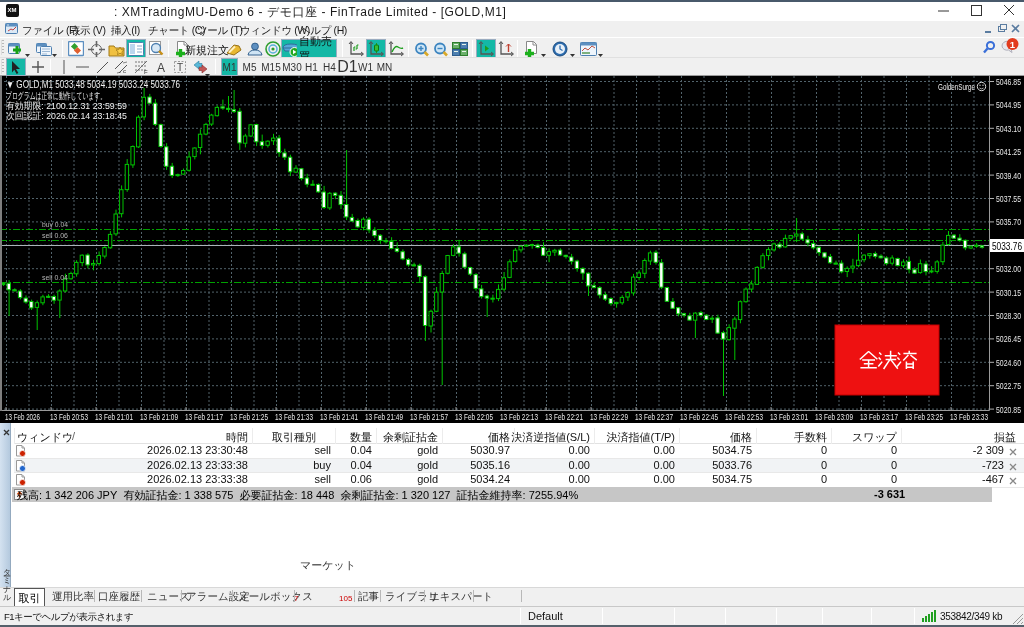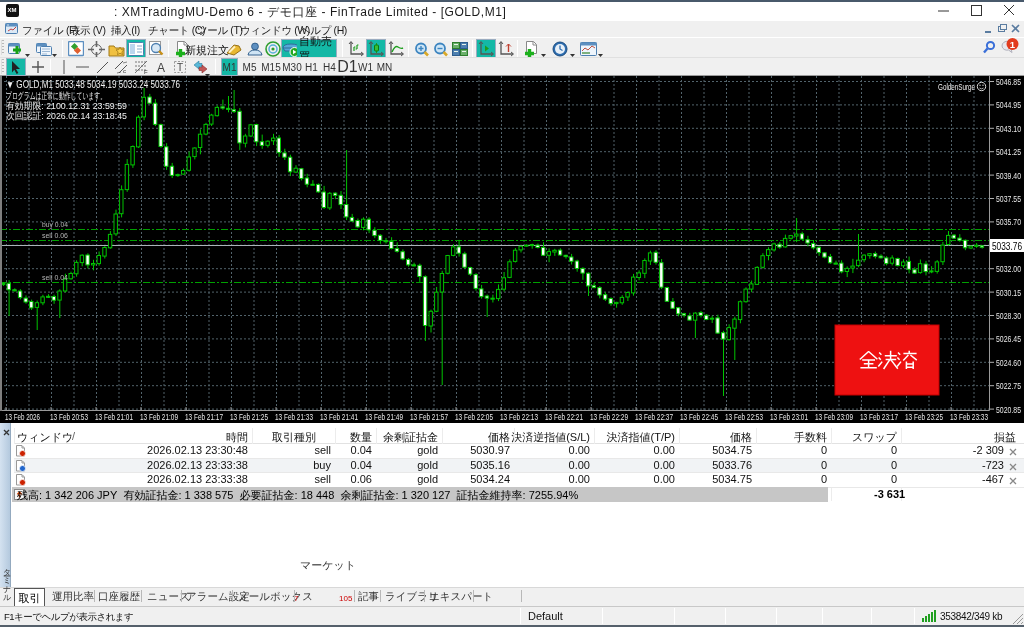--- a/index.html
+++ b/index.html
@@ -922,21 +922,21 @@
     <span class="abs" style="left:460px;width:130px;text-align:right">0.00</span>
     <span class="abs" style="left:545px;width:130px;text-align:right">0.00</span>
     <span class="abs" style="left:622px;width:130px;text-align:right">5034.75</span>
     <span class="abs" style="left:697px;width:130px;text-align:right">0</span>
     <span class="abs" style="left:767px;width:130px;text-align:right">0</span>
     <span class="abs" style="left:874px;width:130px;text-align:right">-467</span>
     <svg class="abs" style="left:1009px;top:4px" width="8" height="8">
       <path d="M1 1 l6 6 M7 1 l-6 6" stroke="#888" stroke-width="1.3"></path>
     </svg>
   </div>
-<div class="abs" style="left:12px;top:487px;width:816px;height:14.5px;background:#c6c6c6;font-size:11px;color:#000">
+<div class="abs" style="left:12px;top:487px;width:980px;height:14.5px;background:#c6c6c6;font-size:11px;color:#000">
     <svg class="abs" style="left:2px;top:2px" width="11" height="11">
       <rect x="0.5" y="0.5" width="10" height="10" fill="#f8f8f8" stroke="#888"></rect>
       <path d="M5.5 8.5 v-5 M5.5 3 l-2.2 2.4 M5.5 3 l2.2 2.4" stroke="#d04000" stroke-width="1.3" fill="none"></path>
     </svg>
     <span class="abs" style="left:5px;top:1px">残高: 1 342 206 JPY&nbsp;&nbsp;有効証拈金: 1 338 575&nbsp;&nbsp;必要証拈金: 18 448&nbsp;&nbsp;余剩証拈金: 1 320 127&nbsp;&nbsp;証拈金維持率: 7255.94%</span>
     <span class="abs" style="left:862px;top:1px;width:130px;text-align:left;font-weight:bold">-3 631</span>
   </div>
 <div class="abs" style="left:0;top:587px;width:1024px;height:19px;background:#f0f0f0;border-top:1px solid #d8d8d8"></div>
 <div class="abs" style="left:1px;top:563px;width:10px;height:44px;font-size:8px;color:#333;writing-mode:vertical-rl;letter-spacing:-0.5px">ターミナル</div>
 <div class="abs" style="left:14px;top:588px;width:31px;height:18px;background:#fff;border:1px solid #555;border-bottom:none;font-size:11px;color:#000;text-align:center;padding-top:2px">取引</div>

